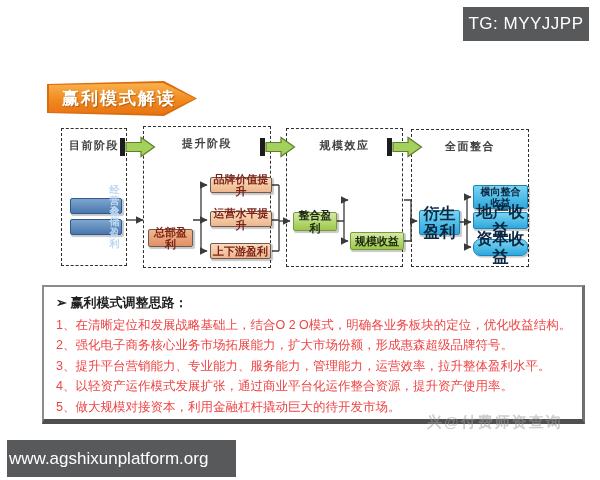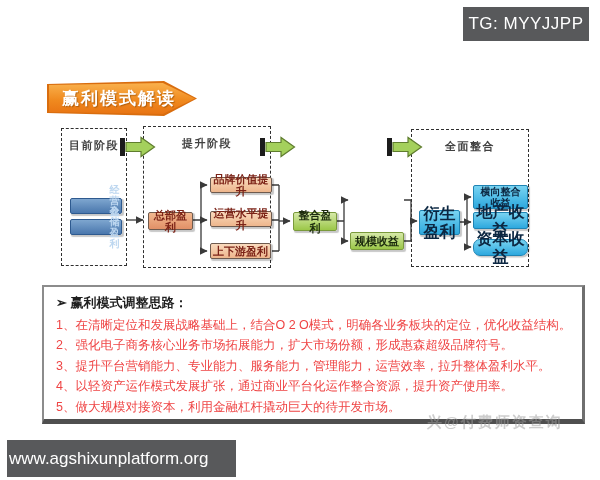--- a/index.html
+++ b/index.html
@@ -67,21 +67,21 @@
   .node.green{
     background:linear-gradient(180deg,#d6e9a8 0%,#9bc748 100%);
     border:1px solid #7a9a3c;color:#1c2b0e;font-size:11px;
   }
   .node.cyan{
     background:linear-gradient(180deg,#79d4f2 0%,#2da8de 100%);
     border:1px solid #1f84b4;color:#0c2742;font-size:16px;
   }
   #n-operating{left:70px;top:198px;width:52px;height:16px;}
   #n-warehouse{left:70px;top:219px;width:52px;height:16px;}
-  #n-hq{left:148px;top:212px;width:45px;height:18px;}
+  #n-hq{left:148px;top:229px;width:45px;height:18px;}
   #n-brand{left:210px;top:177px;width:62px;height:16px;}
   #n-oplevel{left:210px;top:211px;width:62px;height:16px;}
   #n-updown{left:210px;top:243px;width:61px;height:16px;}
   #n-integrated{left:293px;top:212px;width:44px;height:19px;}
   #n-channel{left:350px;top:188px;width:54px;height:25px;font-size:10px;}
   #n-scale{left:350px;top:232px;width:54px;height:18px;}
   #n-derived{left:419px;top:210px;width:41px;height:25px;}
   #n-horizontal{left:473px;top:185px;width:55px;height:24px;font-size:10px;}
   #n-realestate{left:473px;top:212px;width:55px;height:17px;}
   #n-capital{left:473px;top:239px;width:55px;height:17px;border-radius:7px;}
@@ -123,20 +123,23 @@
     <div class="inner">
       <span>赢利模式解读</span>
     </div>
   </div>
 
   <div class="stage" id="stage1">
     <div class="stage-label">目前阶段</div>
   </div>
   <div class="stage" id="stage2">
     <div class="stage-label">提升阶段</div>
+  </div>
+  <div class="stage" id="stage3">
+    <div class="stage-label">规模效应</div>
   </div>
   <div class="stage" id="stage4">
     <div class="stage-label">全面整合</div>
   </div>
 
   <svg class="big-arrow" id="arrow1" viewBox="0 0 37 22">
     <rect x="0" y="2" width="5" height="18" fill="#1c1c1c"></rect>
     <polygon points="6,6.5 21,6.5 21,1.5 34.5,11 21,20.5 21,15.5 6,15.5" fill="#a4d05c" stroke="#5f7d2e" stroke-width="1.2"></polygon>
   </svg>
   <svg class="big-arrow" id="arrow2" viewBox="0 0 37 22">

